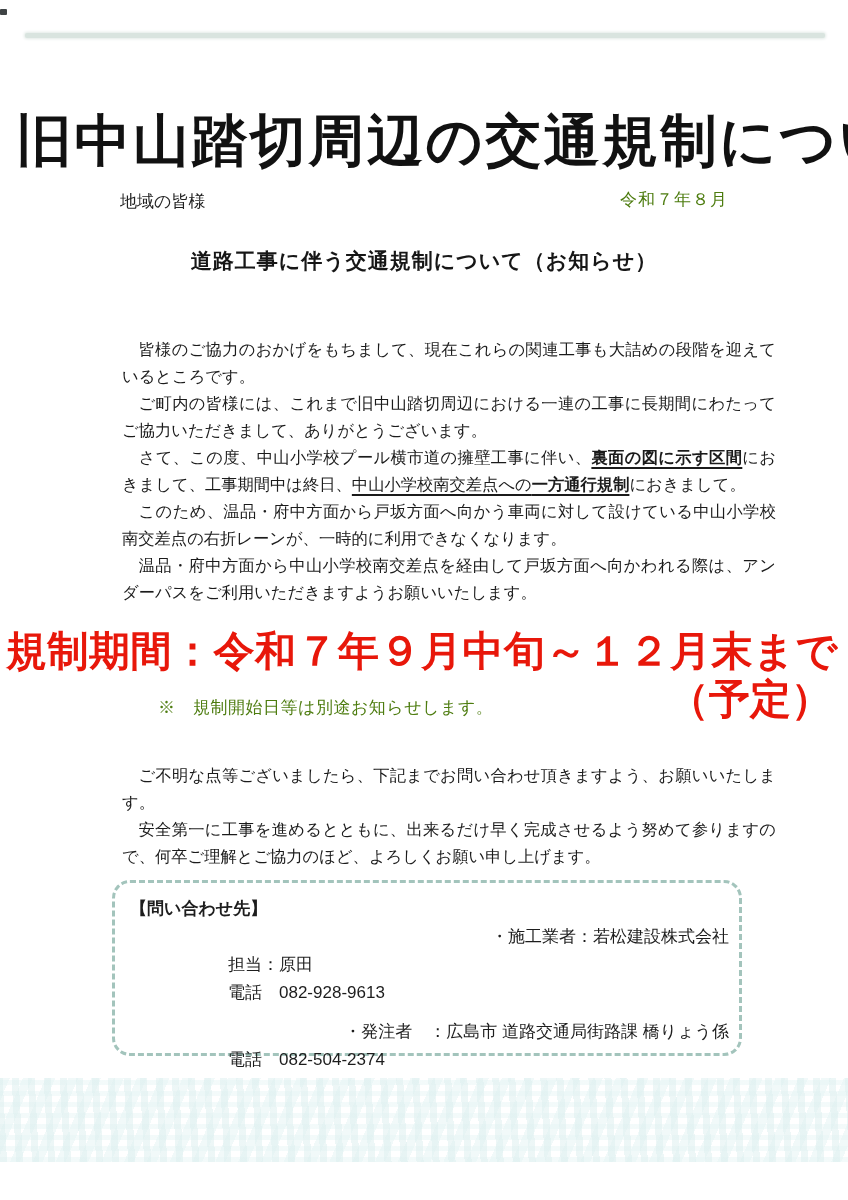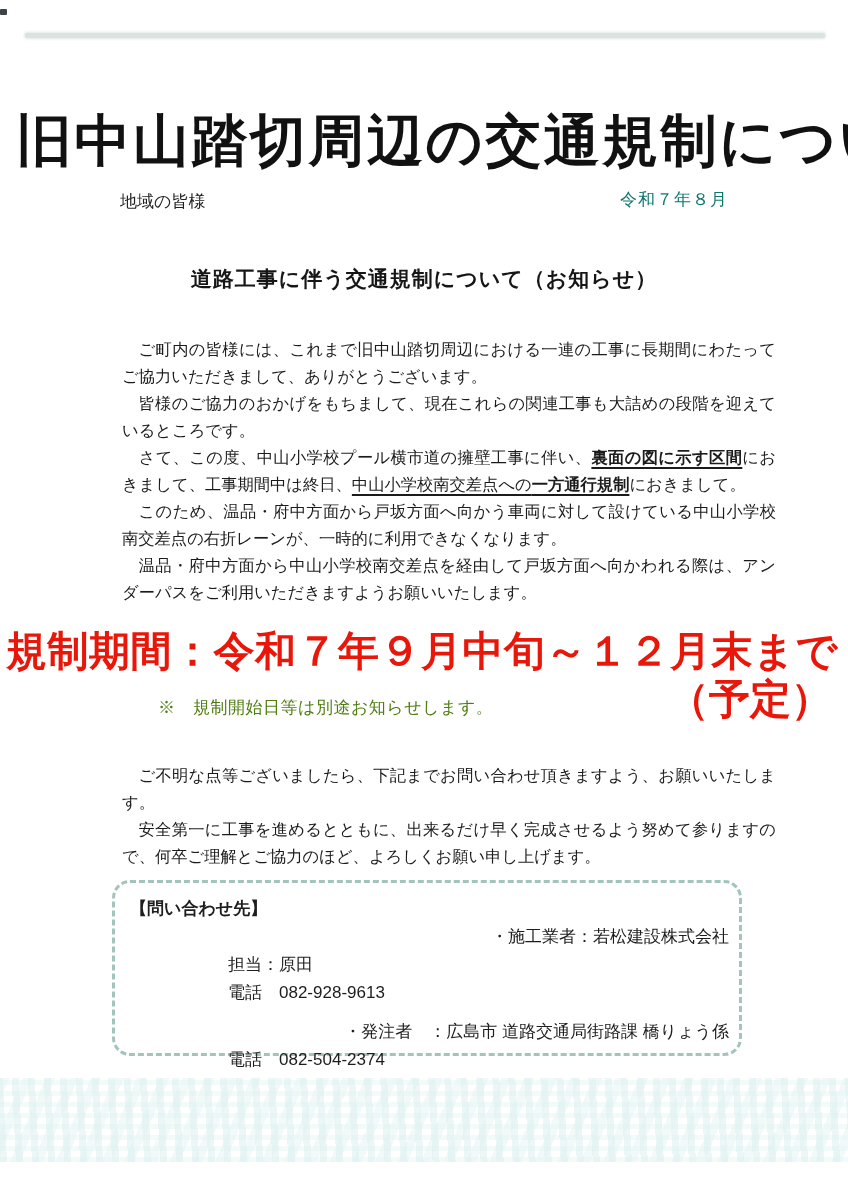--- a/index.html
+++ b/index.html
@@ -36,24 +36,24 @@
     white-space:nowrap;color:#111;
   }
   .addressee{
     position:absolute;left:120px;top:190px;
     font-family:"Liberation Serif","DejaVu Serif",serif;
     font-size:17px;color:#222;
   }
   .date{
     position:absolute;left:620px;top:188px;
     font-family:"Liberation Serif","DejaVu Serif",serif;
-    font-size:17px;color:#0f766e;letter-spacing:1px;
+    font-size:17px;color:#4d7c0f;letter-spacing:1px;
   }
   .subject{
-    position:absolute;left:0;top:265px;width:848px;
+    position:absolute;left:0;top:247px;width:848px;
     text-align:center;font-size:21px;font-weight:bold;color:#161616;
     letter-spacing:1px;
   }
   
   .body-block{
     position:absolute;left:122px;top:336px;width:654px;
     font-family:"Liberation Serif","DejaVu Serif",serif;
     font-size:16.3px;line-height:27px;color:#1b1b1b;
     text-align:justify;
   }
@@ -111,22 +111,22 @@
   <div class="top-bar"></div>
 
   <div class="title">旧中山踏切周辺の交通規制について</div>
 
   <div class="addressee">地域の皆様</div>
   <div class="date">令和７年８月</div>
 
   <div class="subject">道路工事に伴う交通規制について（お知らせ）</div>
 
   <div class="body-block">
+    <p>　皆様のご協力のおかげをもちまして、現在これらの関連工事も大詰めの段階を迎えているところです。</p>
     <p>　ご町内の皆様には、これまで旧中山踏切周辺における一連の工事に長期間にわたってご協力いただきまして、ありがとうございます。</p>
-    <p>　皆様のご協力のおかげをもちまして、現在これらの関連工事も大詰めの段階を迎えているところです。</p>
     <p><span>　さて、この度、中山小学校プール横市道の擁壁工事に伴い、</span><span class="u" style="font-weight: bold;">裏面の図に示す区間</span><span>におきまして、工事期間中は終日、</span><span class="u">中山小学校南交差点への</span><span class="u" style="font-weight: bold;">一方通行規制</span><span>におきまして。</span></p>
     <p>　このため、温品・府中方面から戸坂方面へ向かう車両に対して設けている中山小学校南交差点の右折レーンが、一時的に利用できなくなります。</p>
     <p>　温品・府中方面から中山小学校南交差点を経由して戸坂方面へ向かわれる際は、アンダーパスをご利用いただきますようお願いいたします。</p>
   </div>
 
   <div class="period-line">規制期間：令和７年９月中旬～１２月末まで</div>
 
   <div class="period-row2">
     <div class="note">※　規制開始日等は別途お知らせします。</div>
     <div class="tentative">（予定）</div>

